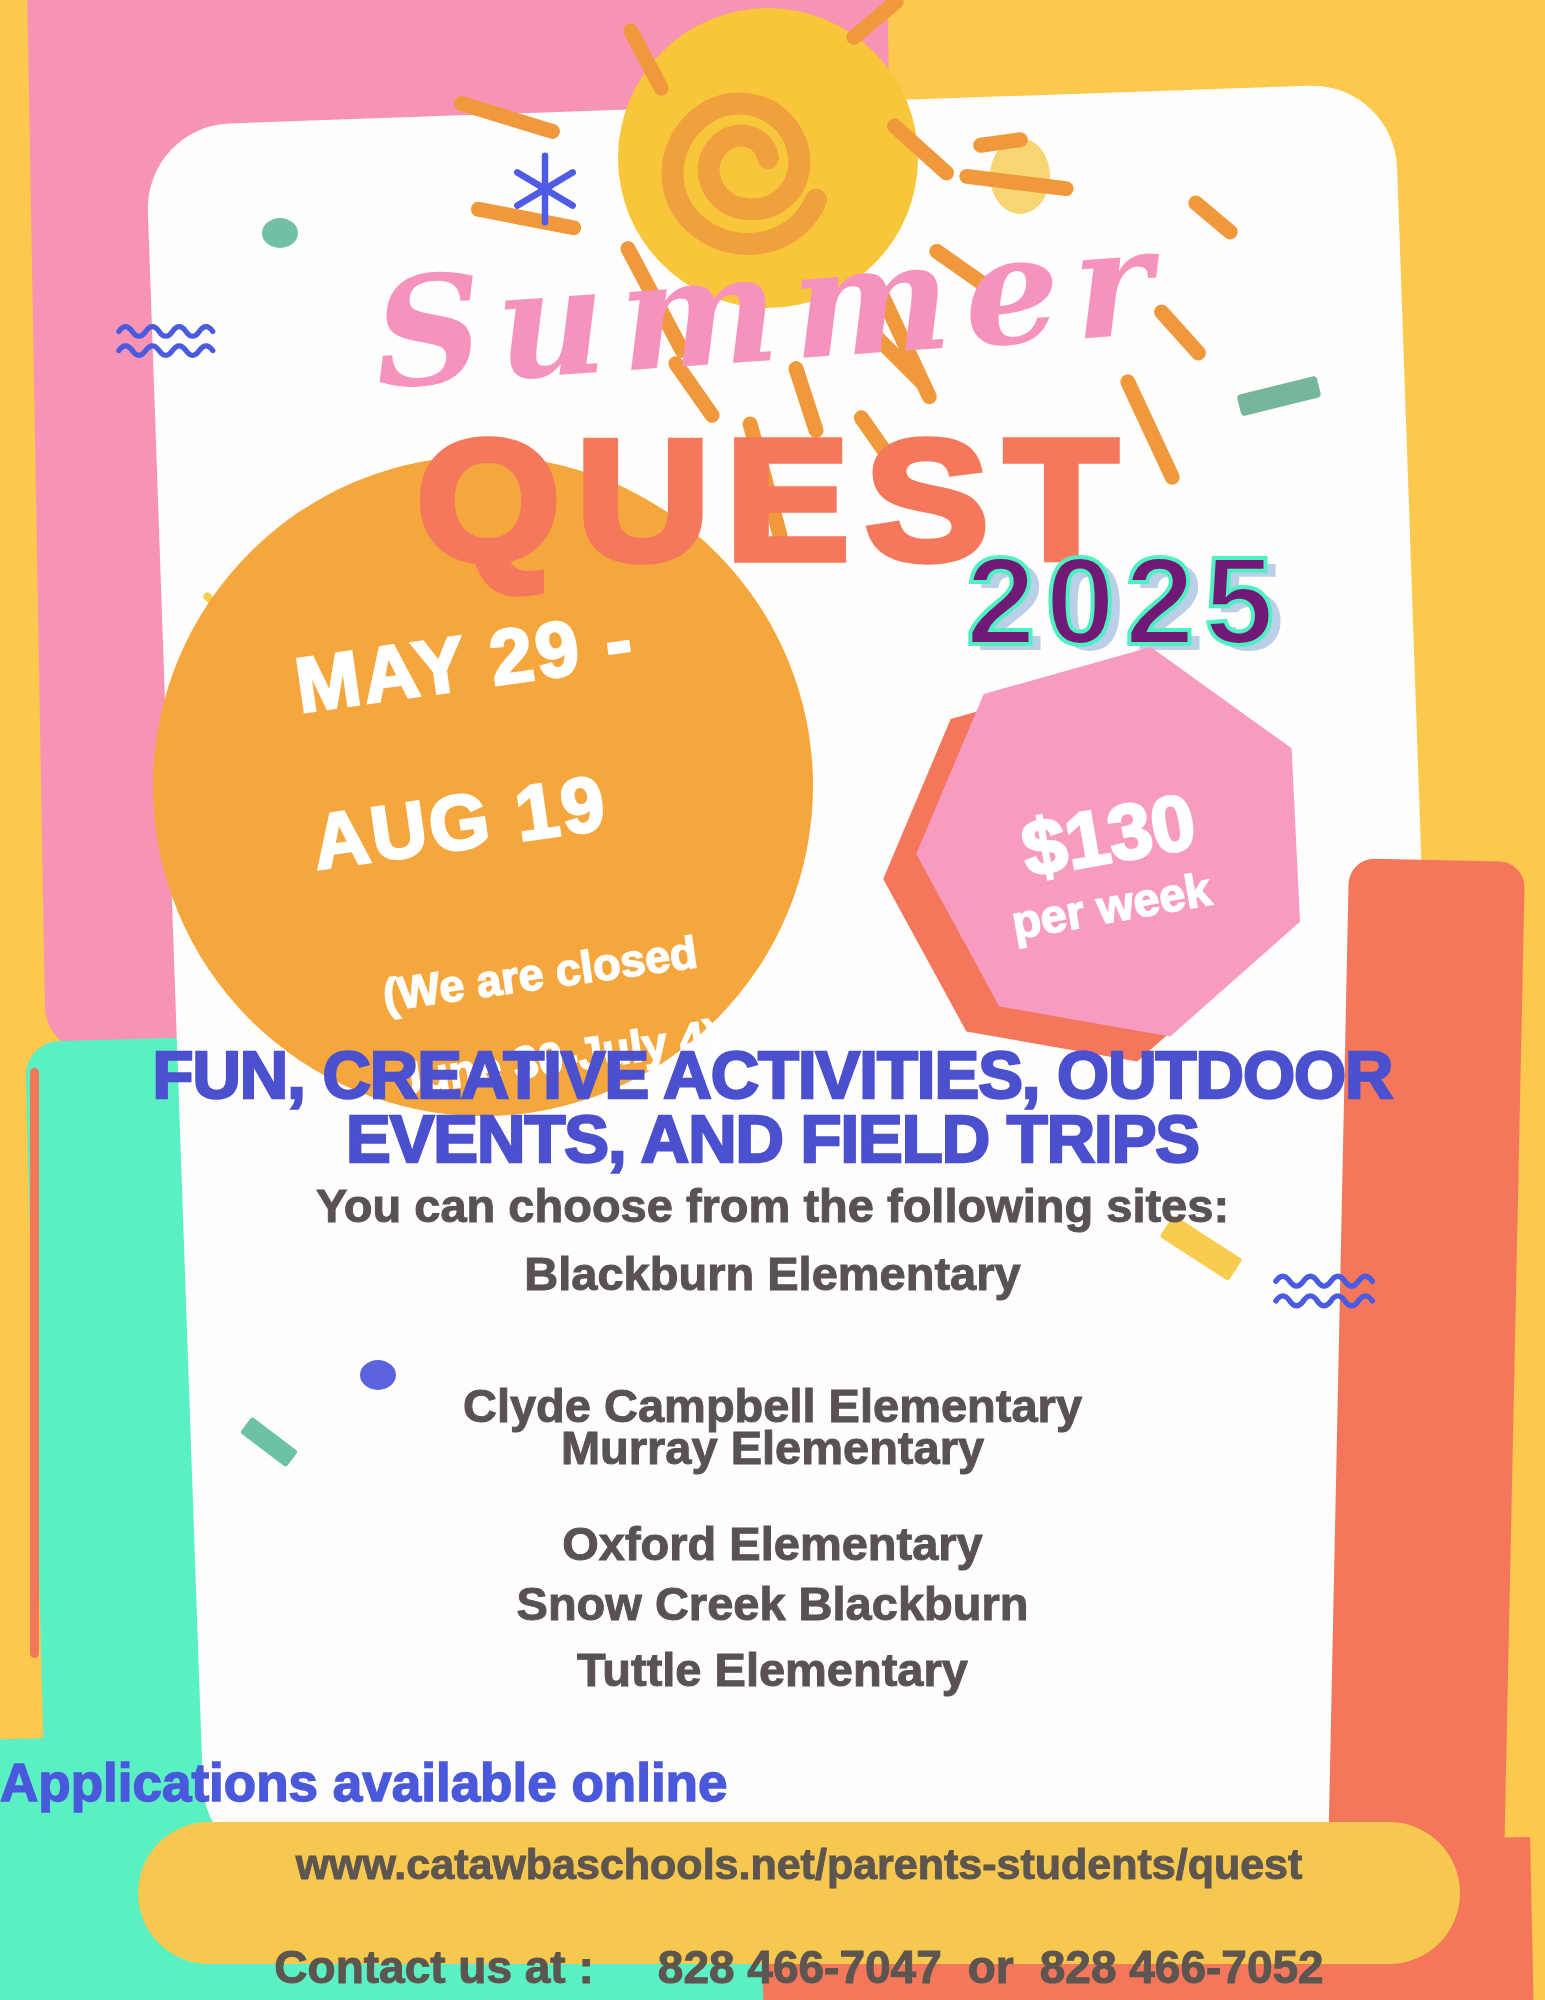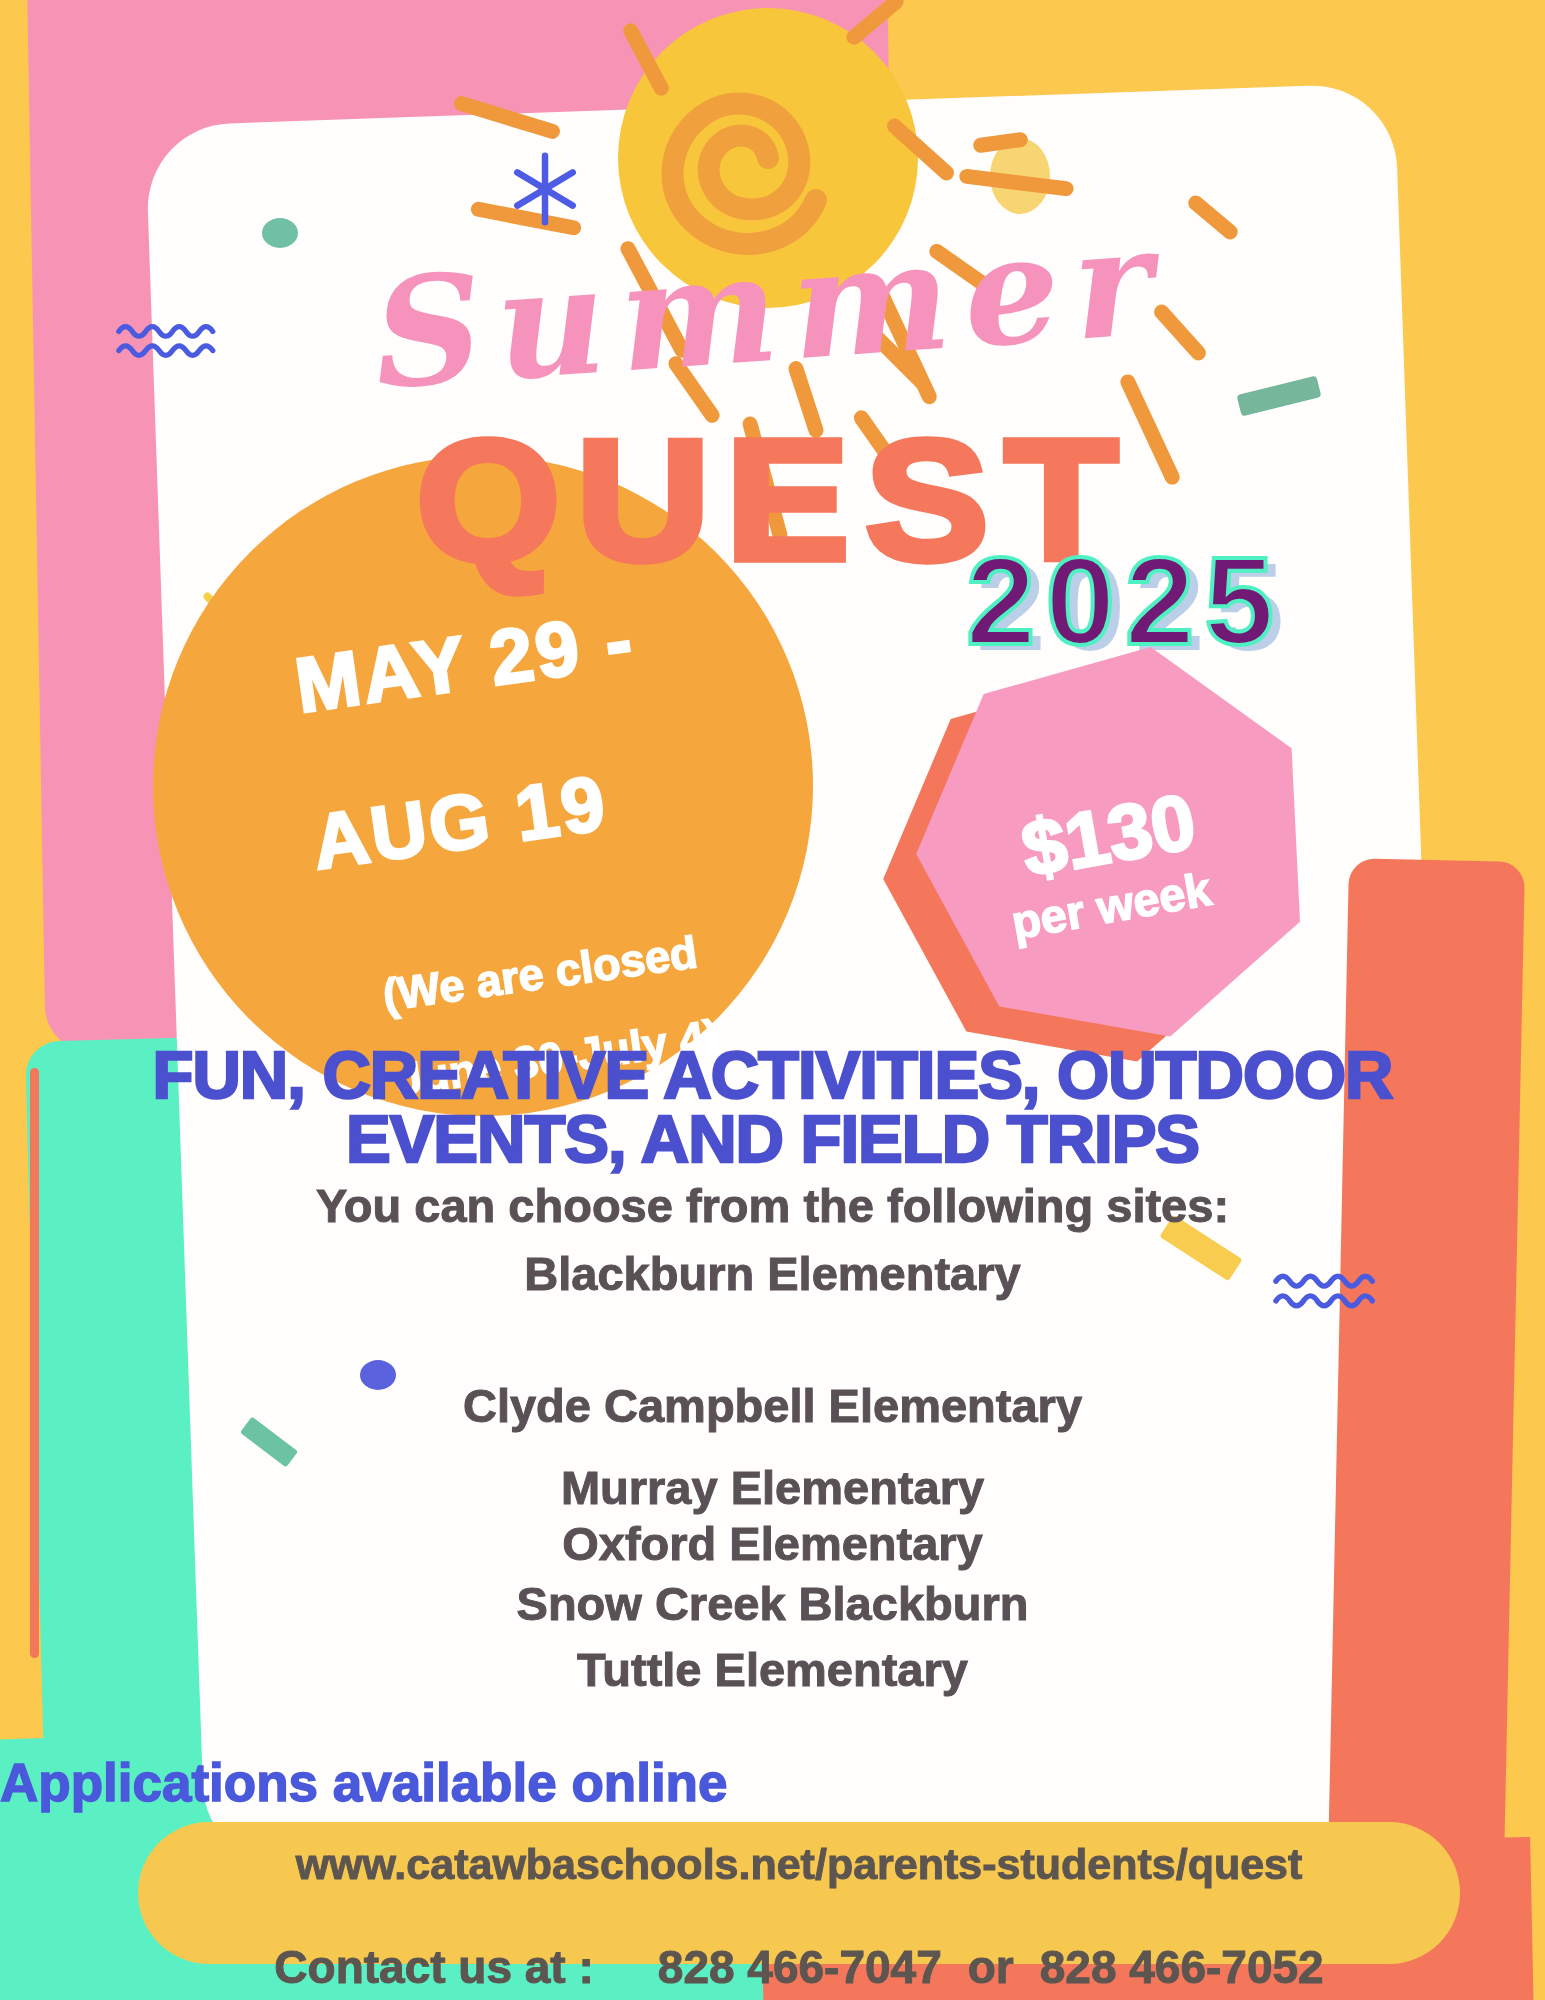--- a/index.html
+++ b/index.html
@@ -133,21 +133,21 @@
     <text x="245" y="228" text-anchor="middle" font-size="78" font-weight="bold" fill="#FFFFFF" stroke="#FFFFFF" stroke-width="3" transform="rotate(-10 245 215)">$130</text>
     <text x="245" y="288" text-anchor="middle" font-size="47" font-weight="bold" fill="#FFFFFF" stroke="#FFFFFF" stroke-width="1.5" transform="rotate(-10 245 270)">per week</text>
   </svg>
 
   <div class="abs headline1">FUN, CREATIVE ACTIVITIES, OUTDOOR</div>
   <div class="abs headline2">EVENTS, AND FIELD TRIPS</div>
 
   <div class="abs gray-line" style="top:1178px;">You can choose from the following sites:</div>
   <div class="abs gray-line" style="top:1246px;">Blackburn Elementary</div>
   <div class="abs gray-line" style="top:1378px;">Clyde Campbell Elementary</div>
-  <div class="abs gray-line" style="top:1460px;">Murray Elementary</div>
+  <div class="abs gray-line" style="top:1420px;">Murray Elementary</div>
   <div class="abs gray-line" style="top:1516px;">Oxford Elementary</div>
   <div class="abs gray-line" style="top:1576px;">Snow Creek Blackburn</div>
   <div class="abs gray-line" style="top:1642px;">Tuttle Elementary</div>
 
   <div class="abs apps">Applications available online</div>
 
   <div class="abs pill"></div>
   <div class="abs website">www.catawbaschools.net/parents-students/quest</div>
   <div class="abs contact">
     <span>Contact us at :</span><span class="gap1">828 466-7047</span><span class="gap2">or</span><span class="gap2">828 466-7052</span>

